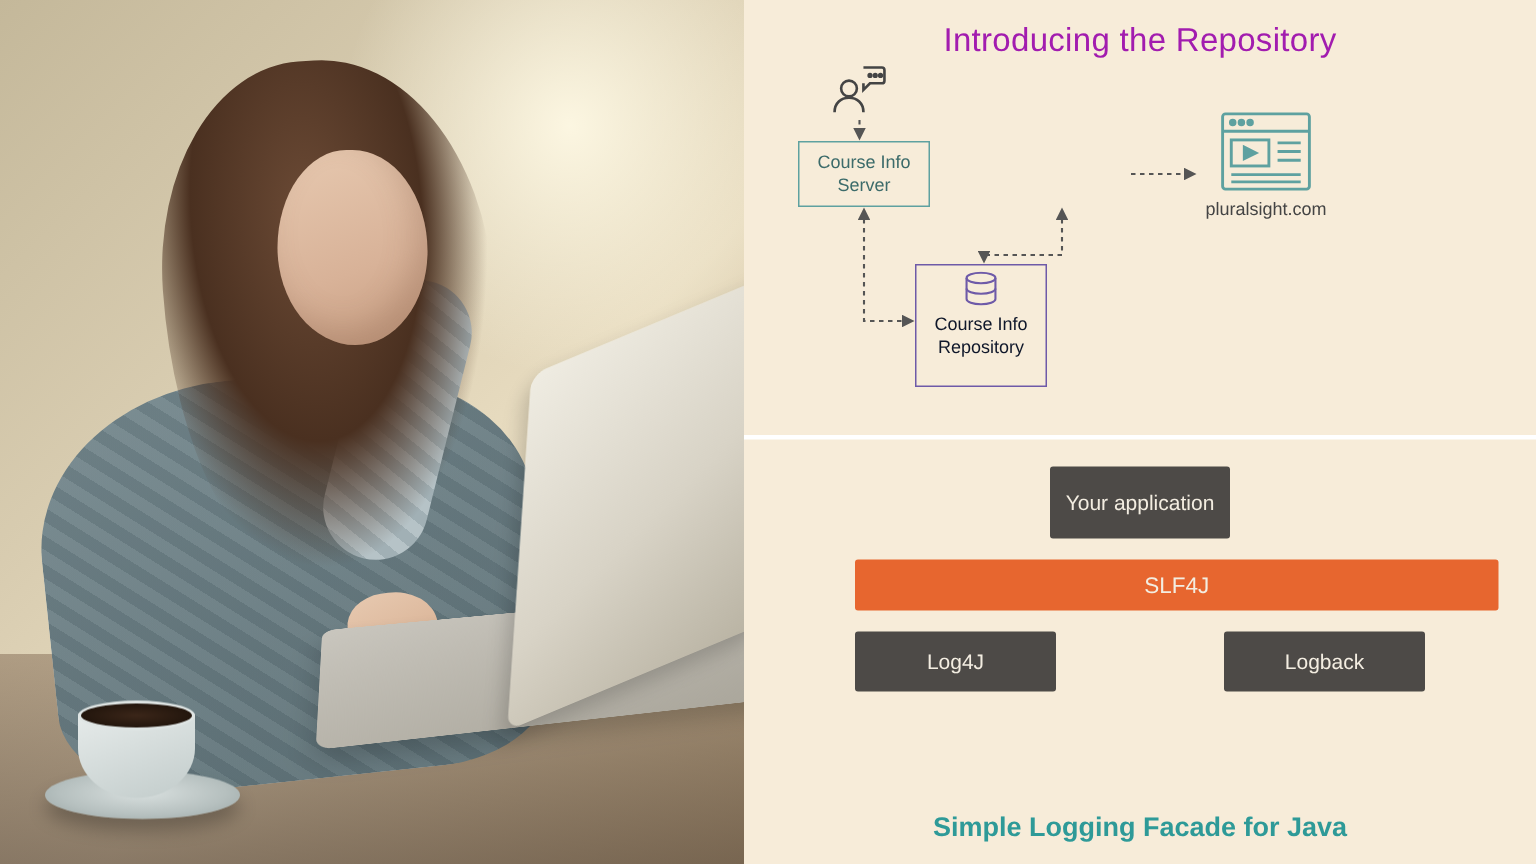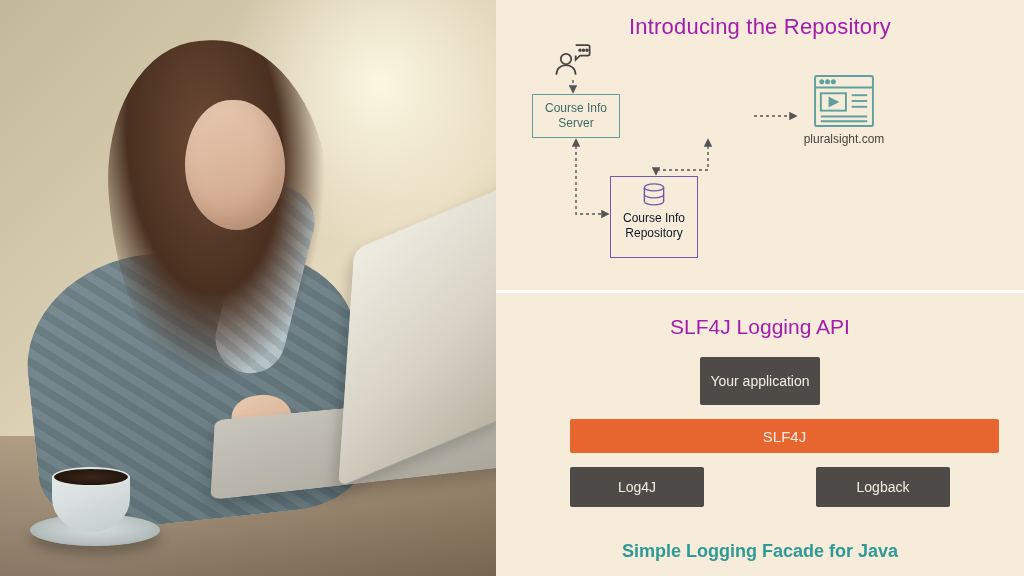--- a/index.html
+++ b/index.html
@@ -114,25 +114,25 @@
 
   
   .diagram { position: absolute; inset: 0; }
   .user-icon { position: absolute; top: 38px; left: 56px; width: 42px; height: 42px; color: #444; }
   .user-icon svg { width: 100%; height: 100%; }
 
   .box {
     position: absolute;
     border: 1.5px solid;
     background: transparent;
-    display: flex; align-items: center; justify-content: flex-end;
+    display: flex; align-items: center; justify-content: flex-start;
     text-align: center;
     font-size: 12px;
     line-height: 1.25;
-    padding: 16px 6px;
+    padding: 4px 6px;
     color: #3b3b3b;
   }
   .box.server { top: 94px; left: 36px; width: 88px; height: 44px; border-color: #5ea1a0; color: #3c6b6a; }
   .box.cli    { top: 94px; left: 168px; width: 88px; height: 44px; border-color: #5ea1a0; background: #cfe7e6; color: #335f5e; }
   .box.repo   { top: 176px; left: 114px; width: 88px; height: 82px; border-color: #6e5aa8; flex-direction: column; gap: 4px; color: #0f172a; }
   .repo .db-icon { width: 28px; height: 24px; color: #6e5aa8; }
 
   .ps-site { position: absolute; top: 74px; left: 302px; width: 92px; text-align: center; font-size: 12px; color: #444; }
   .ps-site svg { width: 62px; height: 54px; display: block; margin: 0 auto 4px; color: #5ea1a0; }
 
@@ -246,21 +246,20 @@
           <path d="M80 140 L80 214 L112 214" marker-end="url(#arr)" marker-start="url(#arr)"></path>
 
           <path d="M212 140 L212 170 L160 170 L160 174" marker-end="url(#arr)" marker-start="url(#arr)"></path>
         </g>
       </svg>
 
     </div>
   </div>
 
   <div class="panel panel-bottom">
-    <div class="heading">SLF4J Logging API</div>
 
     <div class="stack">
       <div class="tile app">
         <span>Your application</span>
       </div>
       <div class="tile slf4j">
         <span>SLF4J</span>
       </div>
       <div class="impl-row">
         <div class="tile impl">

